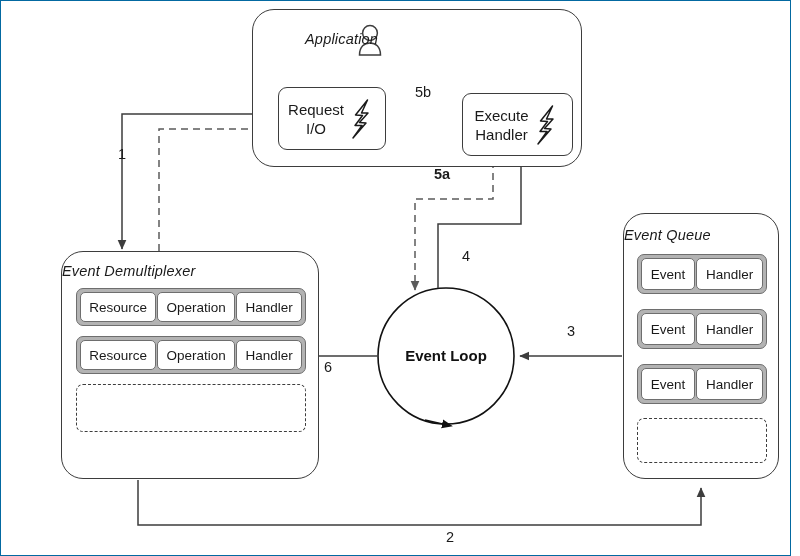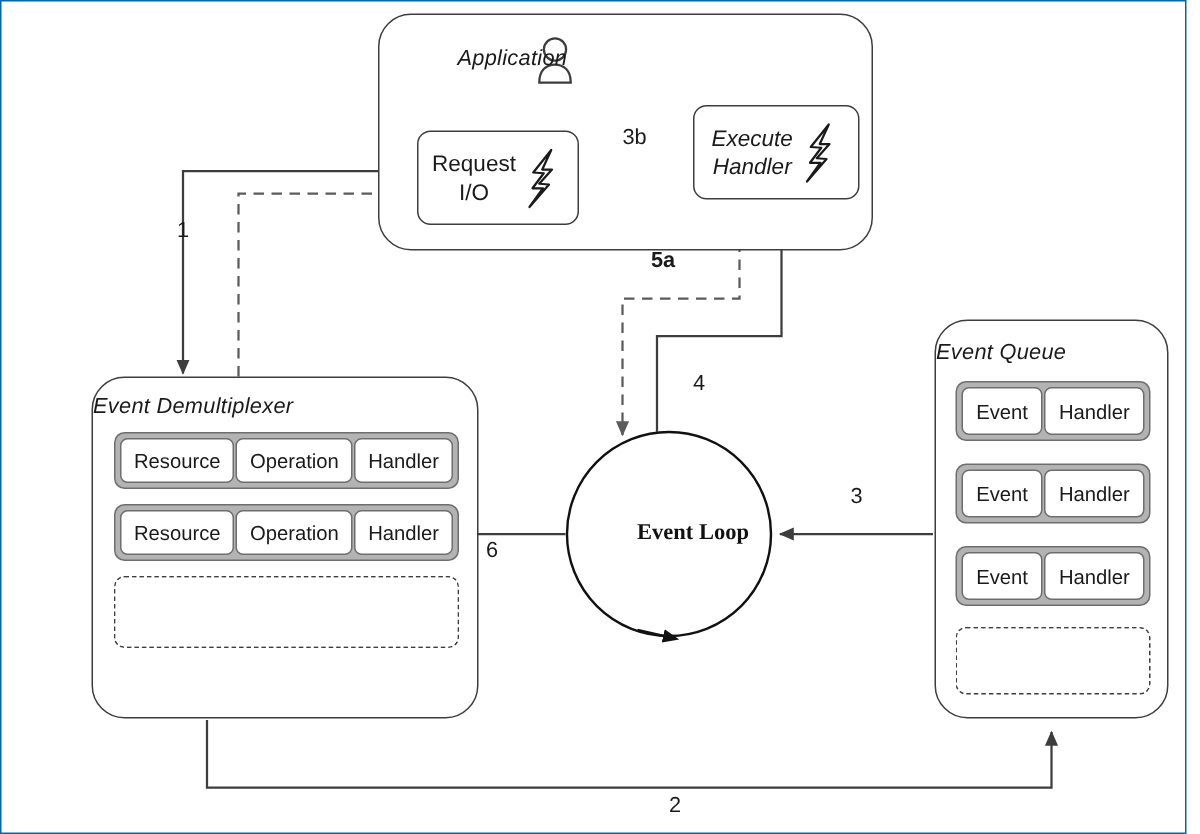--- a/index.html
+++ b/index.html
@@ -170,21 +170,21 @@
     <div class="panel-title" style="top:21px; left:52px; right:0; text-align:left;">Application</div>
 
     <div class="action-box" style="left:25px; top:77px; width:108px; height:63px;">
       <span class="action-label">Request
 I/O</span>
       <svg class="bolt" width="26" height="42" viewBox="0 0 26 42">
         <path d="M17.5,2 L5.5,17 L12.5,17.5 L5,27.5 L12,27.5 L3,40 L16,25 L9.5,24.5 L18,15 L11.5,15 z" fill="none" stroke="#1a1a1a" stroke-width="1.5" stroke-linejoin="round"></path>
       </svg>
     </div>
 
-    <div class="action-box" style="left:209px; top:60px; width:111px; height:63px;font-style:italic;">
+    <div class="action-box" style="left:209px; top:83px; width:111px; height:63px;">
       <span class="action-label">Execute
 Handler</span>
       <svg class="bolt" width="26" height="42" viewBox="0 0 26 42">
         <path d="M17.5,2 L5.5,17 L12.5,17.5 L5,27.5 L12,27.5 L3,40 L16,25 L9.5,24.5 L18,15 L11.5,15 z" fill="none" stroke="#1a1a1a" stroke-width="1.5" stroke-linejoin="round"></path>
       </svg>
     </div>
   </div>
 
   <div class="panel" style="left:12px; top:250px; width:258px; height:228px;margin-left:48px;">
 
@@ -220,29 +220,29 @@
     </div>
 
     <div class="rec-row" style="left:13px; top:150px; width:130px; height:40px;">
       <div class="rec-cell">Event</div>
       <div class="rec-cell">Handler</div>
     </div>
 
     <div class="rec-empty" style="left:13px; top:204px; width:130px; height:45px;"></div>
   </div>
 
-  <div class="loop-label" style="left:391px; top:346px;font-family:Liberation Serif, serif;">Event Loop</div>
+  <div class="loop-label" style="left:375px; top:346px;">Event Loop</div>
 
   <div class="step-label" style="left:106px; top:145px; width:30px;">1</div>
 
   <div class="step-label" style="left:434px; top:528px; width:30px;">2</div>
 
   <div class="step-label" style="left:555px; top:322px; width:30px;">3</div>
 
   <div class="step-label" style="left:450px; top:247px; width:30px;">4</div>
 
   <div class="step-label" style="left:425px; top:165px; width:32px;font-weight:bold;">5a</div>
 
-  <div class="step-label" style="left:406px; top:83px; width:32px;">3b</div>
+  <div class="step-label" style="left:406px; top:83px; width:32px;">5b</div>
 
   <div class="step-label" style="left:312px; top:358px; width:30px;">6</div>
 
 </div>
 
 </body></html>

